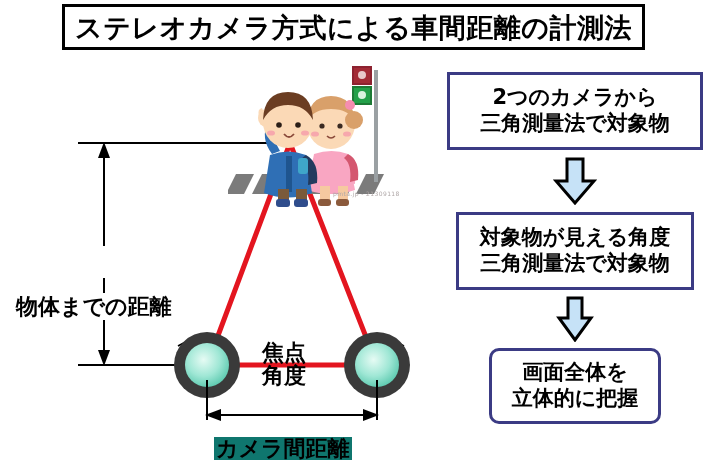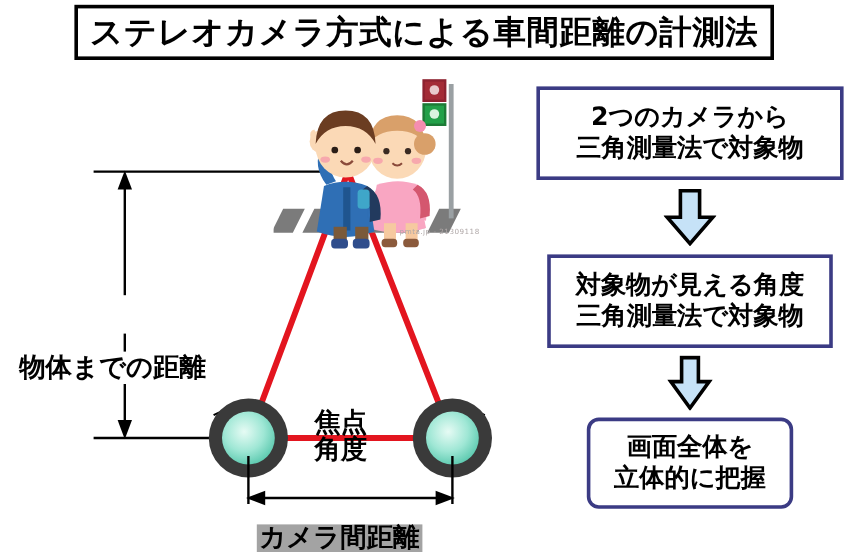--- a/index.html
+++ b/index.html
@@ -63,21 +63,21 @@
   }
   #label-focal-angle {
     left: 262px;
     top: 291px;
     background: transparent;
   }
   #label-baseline {
     left: 214px;
     top: 387px;
     text-align: center;
-    background: #a3a3a3;
+    background: #0f766e;
     padding: 0 2px;
   }
 
   
   #illustration {
     position: absolute;
     left: 228px;
     top: 58px;
     width: 180px;
     height: 155px;

